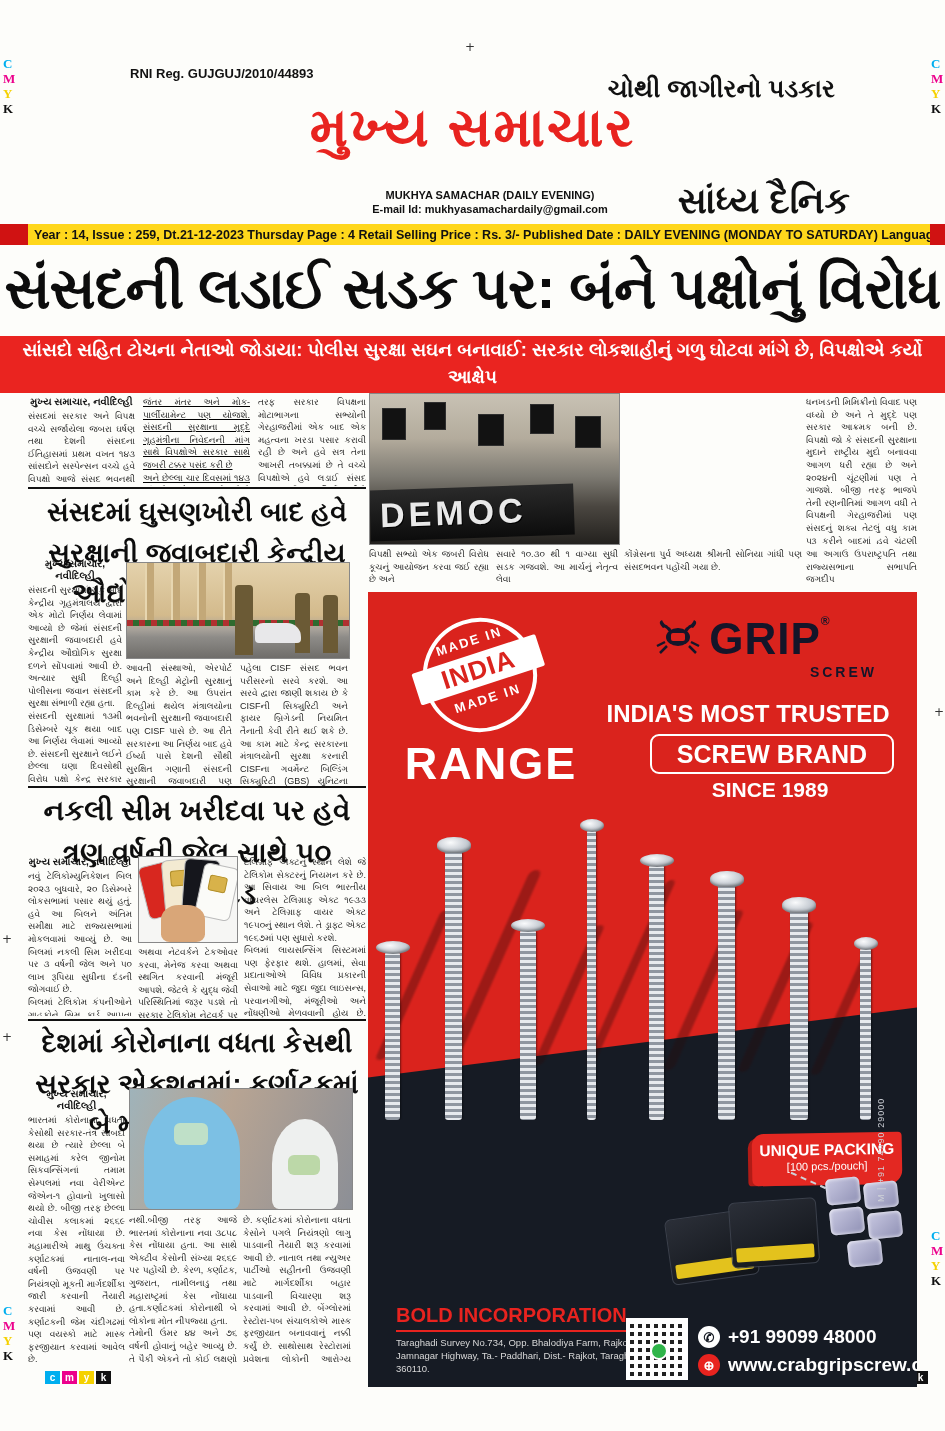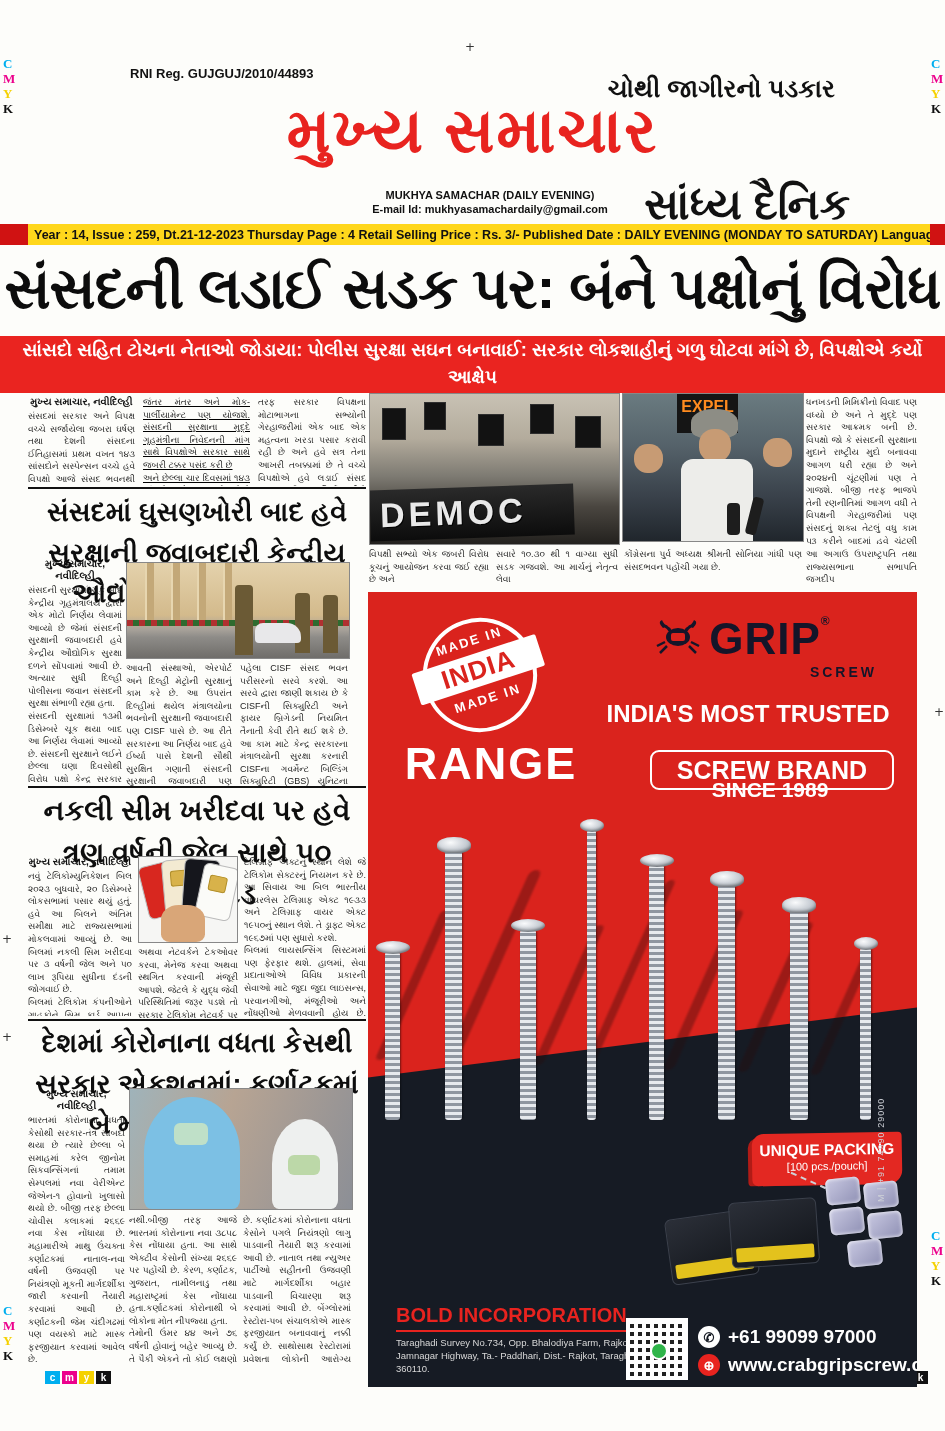--- a/index.html
+++ b/index.html
@@ -10,23 +10,23 @@
   .ink-c{color:#00aeef;} .ink-m{color:#ec008c;} .ink-y{color:#f5d100;} .ink-k{color:#111;}
   .cmyk-sq{position:absolute;display:flex;gap:2px;}
   .cmyk-sq i{width:15px;height:13px;font:bold 10px "Liberation Sans",sans-serif;font-style:normal;color:#fff;display:flex;align-items:center;justify-content:center;}
   .sq-c{background:#00aeef;} .sq-m{background:#ec008c;} .sq-y{background:#f5d100;color:#fff;} .sq-k{background:#111;}
   .regmark{position:absolute;color:#333;font:12px "DejaVu Sans",sans-serif;}
   .dot-row{position:absolute;display:flex;gap:4px;}
   .dot-row b{width:13px;height:13px;border-radius:50%;display:block;}
   
   .rni{position:absolute;left:130px;top:66px;font-size:13px;font-weight:bold;color:#111;}
   .tagline{position:absolute;right:110px;top:74px;font-size:25px;font-weight:bold;color:#111;}
-  .masthead{position:absolute;left:0;top:100px;width:945px;text-align:center;font-size:62px;font-weight:900;color:#e8231f;letter-spacing:2px;line-height:1;}
+  .masthead{position:absolute;left:0;top:100px;width:945px;text-align:center;font-size:54px;font-weight:900;color:#e8231f;letter-spacing:2px;line-height:1;}
   .mast-sub{position:absolute;left:300px;top:188px;width:380px;text-align:center;font-size:11px;font-weight:bold;color:#111;line-height:14px;}
-  .edition{position:absolute;right:95px;top:180px;font-size:43px;font-weight:900;color:#111;}
+  .edition{position:absolute;right:95px;top:180px;font-size:36px;font-weight:900;color:#111;}
   .infobar{position:absolute;left:0;top:224px;width:945px;height:21px;background:#d01212;}
   .infobar-inner{position:absolute;left:28px;top:0;width:902px;height:21px;background:#ffd71c;color:#111;font-size:12.5px;font-weight:bold;display:flex;align-items:center;padding-left:6px;box-sizing:border-box;white-space:nowrap;overflow:hidden;}
   
   .lead-head{position:absolute;left:0;top:247px;width:945px;text-align:center;font-size:57px;font-weight:900;color:#0c0c0c;line-height:1.45;letter-spacing:-1px;}
   .lead-band{position:absolute;left:0;top:336px;width:945px;height:57px;background:#ea2420;color:#fff;font-weight:bold;font-size:18.5px;text-align:center;line-height:27px;}
   
   .dateline{font-size:10px;font-weight:bold;text-align:center;margin-bottom:2px;color:#111;}
   .coltext{font-size:9px;line-height:12.6px;text-align:justify;color:#1c1c1c;white-space:pre-line;}
   .col{position:absolute;overflow:hidden;}
   .divider{position:absolute;left:28px;width:338px;height:2px;background:#111;}
@@ -62,21 +62,21 @@
   .ad-dark-diag{position:absolute;left:0;top:408px;width:549px;height:125px;background:#161b24;clip-path:polygon(0 62%,100% 6%,100% 100%,0 100%);}
   .ad-dark{position:absolute;left:0;top:528px;width:549px;height:267px;background:#161b24;}
   .stamp{position:absolute;left:55px;top:26px;width:106px;height:106px;border:4px solid #fff;border-radius:50%;transform:rotate(-18deg);color:#fff;text-align:center;font-weight:900;}
   .stamp .arc{font-size:13px;letter-spacing:2px;margin-top:10px;}
   .stamp .band{margin:6px -12px;background:#fff;color:#da231d;font-size:26px;letter-spacing:1px;transform:rotate(0deg);padding:1px 0;border-radius:2px;}
   .stamp .arc2{font-size:13px;letter-spacing:2px;}
   .crablogo{position:absolute;left:215px;top:22px;width:320px;text-align:center;color:#151529;font-weight:900;font-size:44px;letter-spacing:1px;display:flex;align-items:center;justify-content:center;gap:8px;}
   .crablogo .reg{font-size:12px;vertical-align:top;}
   .crab-screw{position:absolute;left:215px;top:72px;width:320px;text-align:right;color:#151529;font-weight:bold;font-size:14px;letter-spacing:3px;padding-right:26px;box-sizing:border-box;}
   .trusted{position:absolute;left:215px;top:108px;width:330px;text-align:center;color:#fff;font-weight:900;font-size:24px;}
-  .brandbox{position:absolute;left:282px;top:142px;width:240px;height:36px;border:2px solid #fff;border-radius:9px;color:#fff;font-weight:900;font-size:25px;display:flex;align-items:center;justify-content:center;margin-top:16px;}
+  .brandbox{position:absolute;left:282px;top:142px;width:240px;height:36px;border:2px solid #fff;border-radius:9px;color:#fff;font-weight:900;font-size:25px;display:flex;align-items:center;justify-content:center;}
   .since{position:absolute;left:282px;top:186px;width:240px;text-align:center;color:#fff;font-weight:900;font-size:21px;}
   .ssscrew{position:absolute;left:28px;top:148px;width:190px;text-align:center;color:#fff;font-weight:900;font-size:34px;line-height:1.05;}
   .ssscrew .rng{font-size:45px;letter-spacing:2px;}
   .screws-zone{position:absolute;left:0;top:228px;width:549px;height:300px;}
   .screw{position:absolute;bottom:0;background:repeating-linear-gradient(180deg,#e7eaee 0 3px,#8f96a0 3px 6px);border-radius:3px;box-shadow:1px 0 2px rgba(0,0,0,.45);}
   .screw::before{content:"";position:absolute;top:-11px;left:50%;transform:translateX(-50%);width:34px;height:13px;background:radial-gradient(ellipse at 40% 35%,#fafbfc 0%,#c6ccd3 55%,#848b94 100%);border-radius:50%;box-shadow:inset 0 -2px 3px rgba(0,0,0,.35);}
   .screw.thin::before{width:24px;}
   .screw.dome::before{height:16px;border-radius:48% 48% 40% 40%;}
   .sshadow{position:absolute;background:rgba(40,10,10,.35);filter:blur(1px);transform:skewX(-24deg);border-radius:6px;}
   .packing{position:absolute;left:384px;top:541px;width:150px;height:52px;background:#e32822;border-radius:12px 4px 14px 6px;color:#fff;text-align:center;transform:rotate(-1deg);box-shadow:-6px 2px 0 -2px #b11b16;}
@@ -187,32 +187,20 @@
   <div class="photo ph-protest" style="left:369px;top:393px;width:249px;height:150px;">
     <div class="placard" style="left:12px;top:14px;width:22px;height:30px;"></div>
     <div class="placard" style="left:54px;top:8px;width:20px;height:26px;"></div>
     <div class="placard" style="left:108px;top:20px;width:24px;height:30px;"></div>
     <div class="placard" style="left:160px;top:10px;width:22px;height:28px;"></div>
     <div class="placard" style="left:205px;top:22px;width:24px;height:30px;"></div>
     <div class="banner">
         <span>DEMOC</span>
       </div>
   </div>
-  <div class="photo ph-leaders" style="left:622px;top:393px;width:180px;height:147px;">
-    <div class="expel">
-        <span>EXPEL</span>
-      </div>
-    <div class="cap-man"></div>
-    <div class="face" style="left:42%;top:24%;width:18%;height:22%;"></div>
-    <div class="shirt" style="left:32%;top:44%;width:40%;height:56%;"></div>
-    <div class="face" style="left:6%;top:34%;width:16%;height:20%;"></div>
-    <div class="face" style="left:78%;top:30%;width:16%;height:20%;"></div>
-    <div class="mic" style="left:58%;top:74%;width:7%;height:22%;"></div>
-    <div class="mic" style="left:70%;top:70%;width:6%;height:26%;transform:rotate(14deg);"></div>
-  </div>
 
   <div class="caption" style="left:369px;top:548px;width:120px;height:42px;">વિપક્ષી સભ્યો એક જબરી વિરોધ કૂચનું આયોજન કરવા જઈ રહ્યા છે અને</div>
   <div class="caption" style="left:496px;top:548px;width:122px;height:42px;">સવારે ૧૦.૩૦ થી ૧ વાગ્યા સુધી સડક ગજવશે. આ માર્ચનું નેતૃત્વ લેવા</div>
   <div class="caption" style="left:624px;top:548px;width:178px;height:42px;">કોંગ્રેસના પુર્વ અધ્યક્ષ શ્રીમતી સોનિયા ગાંધી પણ સંસદભવન પહોંચી ગયા છે.</div>
   <div class="caption" style="left:806px;top:548px;width:111px;height:42px;">આ અગાઉ ઉપરાષ્ટ્રપતિ તથા રાજ્યસભાના સભાપતિ જગદીપ</div>
 
   <div class="divider" style="top:487px;"></div>
   <div class="art-head" style="top:492px;font-size:27px;">સંસદમાં ઘુસણખોરી બાદ હવે સુરક્ષાની જવાબદારી કેન્દ્રીય ઔદ્યોગિક દળને સોંપાઈ</div>
   <div class="col" style="left:28px;top:558px;width:94px;height:228px;">
     <div class="dateline">મુખ્ય સમાચાર, નવીદિલ્હી</div>
@@ -356,21 +344,21 @@
     <div class="ad-addr">Taraghadi Survey No.734, Opp. Bhalodiya Farm, Rajkot - Jamnagar Highway, Ta.- Paddhari, Dist.- Rajkot, Taraghadi- 360110.</div>
 
     <div class="qr">
       <div class="inner">
           <div class="gdot"></div>
         </div>
     </div>
 
     <div class="contact" style="top:734px;">
       <span class="cicon">✆</span>
-      <span>+61 99099 97000</span>
+      <span>+91 99099 48000</span>
     </div>
     <div class="contact" style="top:762px;">
       <span class="cicon red">⊕</span>
       <span>www.crabgripscrew.com</span>
     </div>
 
     <div class="vert-phone">M | +91 74990 29000</div>
   </div>
 
 </div>

